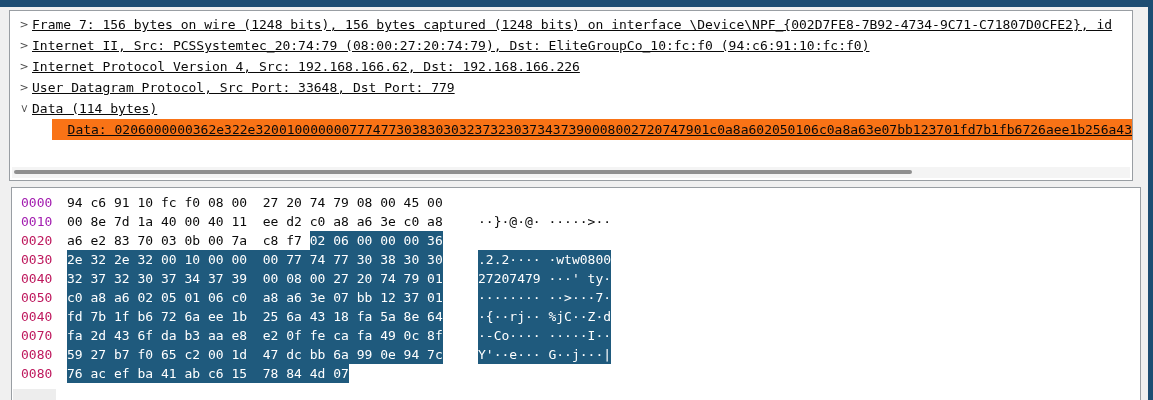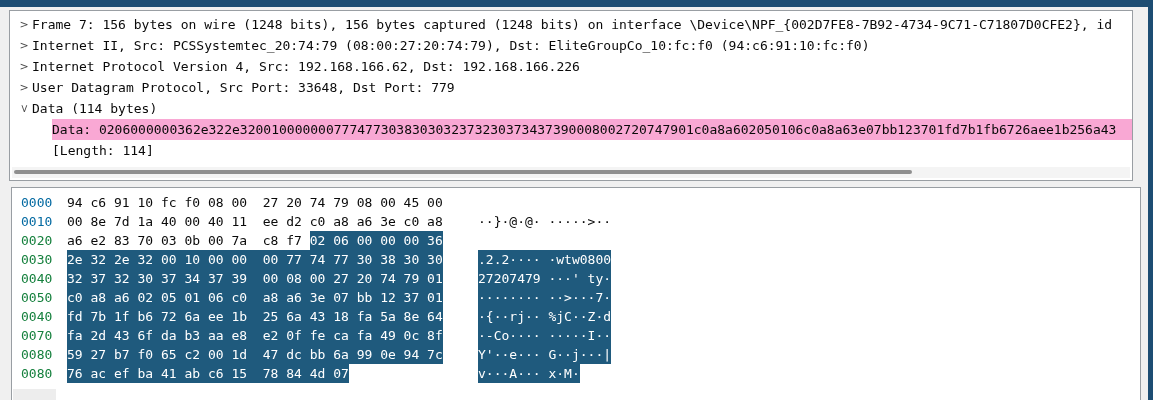--- a/index.html
+++ b/index.html
@@ -20,56 +20,55 @@
   }
   #details-rows{ padding-top:3px; }
   .drow{ height:21px; display:flex; align-items:center; font-size:13px; white-space:pre; color:#0a0a0a; overflow:hidden; }
   .drow .arrow{
     flex:none; width:16px; margin-left:6px; text-align:center;
     color:#4a4a4a; font-size:11px; line-height:21px;
     font-family:"DejaVu Sans","Liberation Sans",sans-serif;
   }
   .drow .arrow.exp{ transform:rotate(90deg); }
   .drow.child{ padding-left:42px; }
-  .drow .dtext{ flex:1; height:21px; line-height:21px; }
-  .drow .dtext.selbg{ background:#f9a8d4; }
+  .drow .dtext{ flex:1; height:21px; line-height:21px;text-decoration:underline; }
+  .drow .dtext.selbg{ background:#f97316;text-align:right; }
   .dscroll{ position:absolute; left:2px; right:2px; bottom:2px; height:11px; background:#f4f4f4; }
   .dthumb{ position:absolute; left:2px; top:3px; width:898px; height:4px; background:#8f8f8f; border-radius:2px; }
 
   
   #hex-pane{
     position:absolute; left:11px; top:187px; width:1130px; height:213px;
     background:#ffffff; border:1px solid #999ea3; border-bottom:none; overflow:hidden;
   }
   #hex-rows{ padding-top:5px; }
   .hrow{ position:relative; height:19px; font-size:13px; color:#0a0a0a; }
   .hoff{ position:absolute; left:9px; top:0; line-height:19px; }
-  .hoff.dim{ color:#0369a1; }
-  .hoff.sel{ color:#15803d; }
+  .hoff.dim{ color:#a21caf; }
+  .hoff.sel{ color:#be185d; }
   .hbytes{ position:absolute; left:55px; top:0; white-space:pre;text-decoration:underline; }
   .hascii{ position:absolute; left:466px; top:0; white-space:pre; }
   .hbytes span,.hascii span{ display:inline-block; line-height:19px; white-space:pre; }
   .hl{ background:#1f5a7d; color:#ffffff; }
   .corner{ position:absolute; left:1px; bottom:0; width:43px; height:11px; background:#ededed; }
 </style>
 </head>
 <body>
 
 <div class="topstrip"></div>
 <div class="rightstrip"></div>
 
 <div id="details-pane">
   <div id="details-rows">
       <div class="drow"><span class="arrow">&gt;</span><span class="dtext">Frame 7: 156 bytes on wire (1248 bits), 156 bytes captured (1248 bits) on interface \Device\NPF_{002D7FE8-7B92-4734-9C71-C71807D0CFE2}, id</span></div>
       <div class="drow"><span class="arrow">&gt;</span><span class="dtext">Internet II, Src: PCSSystemtec_20:74:79 (08:00:27:20:74:79), Dst: EliteGroupCo_10:fc:f0 (94:c6:91:10:fc:f0)</span></div>
       <div class="drow"><span class="arrow">&gt;</span><span class="dtext">Internet Protocol Version 4, Src: 192.168.166.62, Dst: 192.168.166.226</span></div>
       <div class="drow"><span class="arrow">&gt;</span><span class="dtext">User Datagram Protocol, Src Port: 33648, Dst Port: 779</span></div>
       <div class="drow"><span class="arrow exp">&gt;</span><span class="dtext">Data (114 bytes)</span></div>
       <div class="drow child"><span class="dtext selbg">Data: 0206000000362e322e3200100000007774773038303032373230373437390008002720747901c0a8a602050106c0a8a63e07bb123701fd7b1fb6726aee1b256a43</span></div>
-      <div class="drow child"><span class="dtext">[Length: 114]</span></div>
     </div>
   <div class="dscroll">
     <div class="dthumb"></div>
   </div>
 </div>
 
 <div id="hex-pane">
   <div id="hex-rows">
       <div class="hrow">
         <span class="hoff dim">0000</span>
@@ -110,17 +109,16 @@
         <span class="hascii"><span class="hl">·</span><span class="hl">-</span><span class="hl">C</span><span class="hl">o</span><span class="hl">·</span><span class="hl">·</span><span class="hl">·</span><span class="hl">·</span><span class="hl"> </span><span class="hl">·</span><span class="hl">·</span><span class="hl">·</span><span class="hl">·</span><span class="hl">·</span><span class="hl">I</span><span class="hl">·</span><span class="hl">·</span></span>
       </div>
       <div class="hrow">
         <span class="hoff sel">0080</span>
         <span class="hbytes"><span class="hl">59</span><span class="hl"> </span><span class="hl">27</span><span class="hl"> </span><span class="hl">b7</span><span class="hl"> </span><span class="hl">f0</span><span class="hl"> </span><span class="hl">65</span><span class="hl"> </span><span class="hl">c2</span><span class="hl"> </span><span class="hl">00</span><span class="hl"> </span><span class="hl">1d</span><span class="hl">  </span><span class="hl">47</span><span class="hl"> </span><span class="hl">dc</span><span class="hl"> </span><span class="hl">bb</span><span class="hl"> </span><span class="hl">6a</span><span class="hl"> </span><span class="hl">99</span><span class="hl"> </span><span class="hl">0e</span><span class="hl"> </span><span class="hl">94</span><span class="hl"> </span><span class="hl">7c</span></span>
         <span class="hascii"><span class="hl">Y</span><span class="hl">'</span><span class="hl">·</span><span class="hl">·</span><span class="hl">e</span><span class="hl">·</span><span class="hl">·</span><span class="hl">·</span><span class="hl"> </span><span class="hl">G</span><span class="hl">·</span><span class="hl">·</span><span class="hl">j</span><span class="hl">·</span><span class="hl">·</span><span class="hl">·</span><span class="hl">|</span></span>
       </div>
       <div class="hrow">
         <span class="hoff sel">0080</span>
         <span class="hbytes"><span class="hl">76</span><span class="hl"> </span><span class="hl">ac</span><span class="hl"> </span><span class="hl">ef</span><span class="hl"> </span><span class="hl">ba</span><span class="hl"> </span><span class="hl">41</span><span class="hl"> </span><span class="hl">ab</span><span class="hl"> </span><span class="hl">c6</span><span class="hl"> </span><span class="hl">15</span><span class="hl">  </span><span class="hl">78</span><span class="hl"> </span><span class="hl">84</span><span class="hl"> </span><span class="hl">4d</span><span class="hl"> </span><span class="hl">07</span></span>
-        <span class="hascii"><span class="hl">v</span><span class="hl">·</span><span class="hl">·</span><span class="hl">·</span><span class="hl">A</span><span class="hl">·</span><span class="hl">·</span><span class="hl">·</span><span class="hl"> </span><span class="hl">x</span><span class="hl">·</span><span class="hl">M</span><span class="hl">·</span></span>
       </div>
     </div>
   <div class="corner"></div>
 </div>
 
 </body></html>

